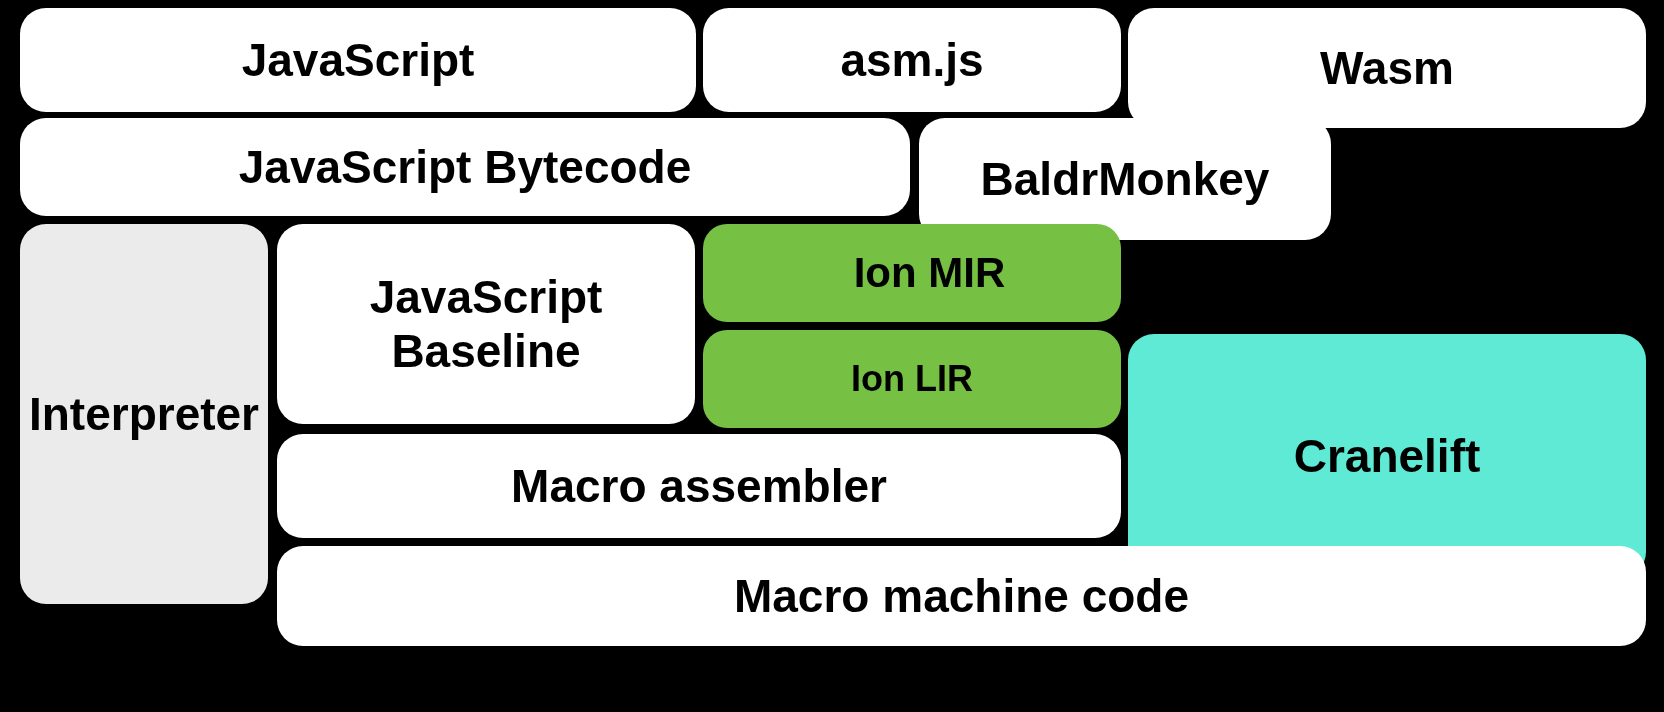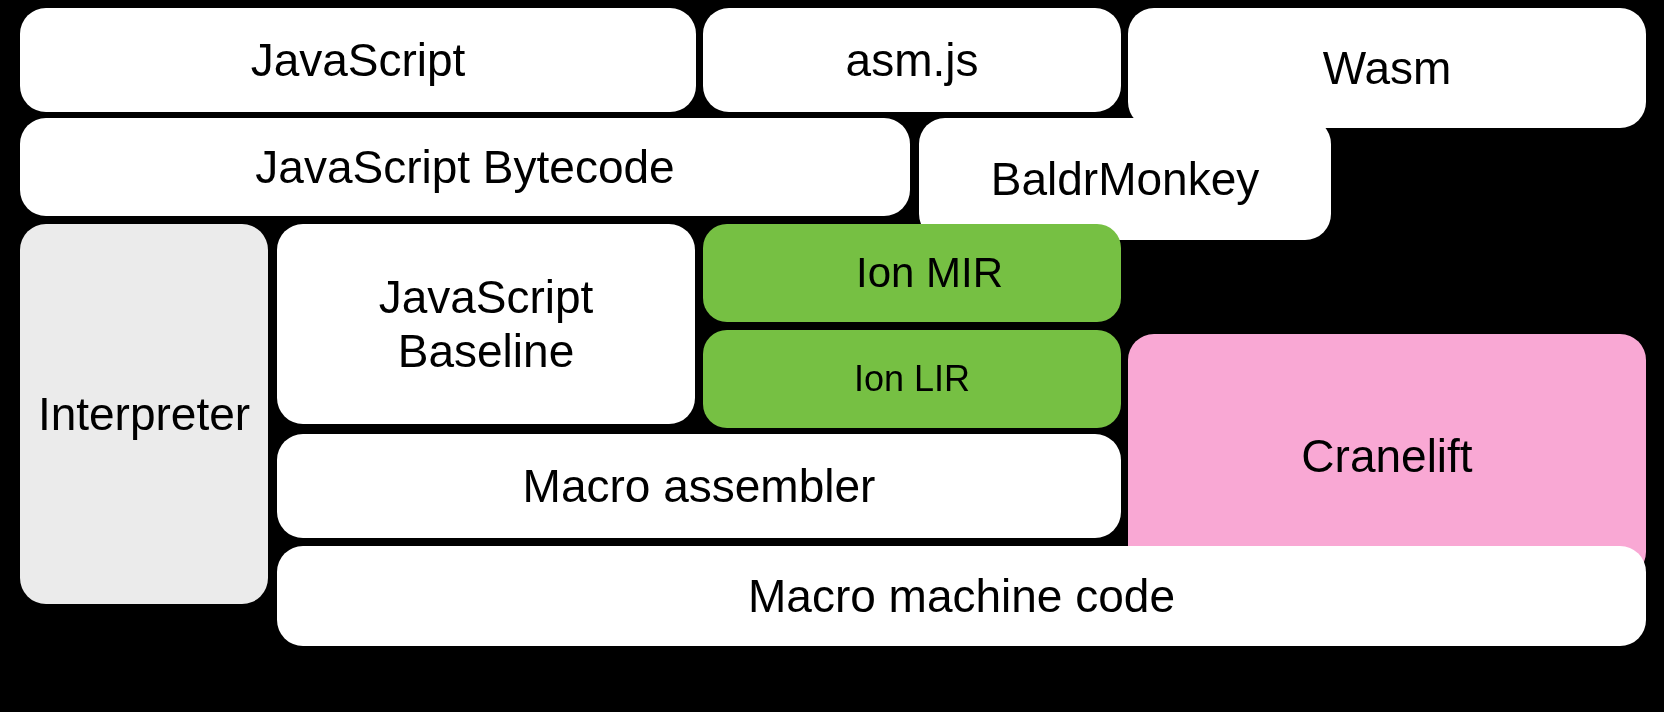--- a/index.html
+++ b/index.html
@@ -16,21 +16,21 @@
     font-family: "Liberation Sans", "DejaVu Sans", sans-serif;
   }
   .box {
     position: absolute;
     box-sizing: border-box;
     display: flex;
     align-items: center;
     justify-content: center;
     text-align: center;
     color: #000000;
-    font-weight: 400;
+    font-weight: 700;
     line-height: 1.18;
     border-radius: 26px;
     background: #ffffff;
     white-space: pre-line;
     -webkit-font-smoothing: antialiased;
   }
 
   
   #box-javascript      { left: 20px;   top: 8px;   width: 676px; height: 104px; font-size: 46px; }
   #box-asmjs           { left: 703px;  top: 8px;   width: 418px; height: 104px; font-size: 46px; }
@@ -42,21 +42,21 @@
 
   
   #box-interpreter     { left: 20px;   top: 224px; width: 248px; height: 380px; font-size: 46px;
                           background: #ebebeb; border-radius: 26px; }
   #box-js-baseline     { left: 277px;  top: 224px; width: 418px; height: 200px; font-size: 46px; }
   #box-ion-mir         { left: 703px;  top: 224px; width: 418px; height: 98px;  font-size: 42px;
                           background: #76c043; border-radius: 24px; padding-left: 35px; }
   #box-ion-lir         { left: 703px;  top: 330px; width: 418px; height: 98px;  font-size: 36px;
                           background: #76c043; border-radius: 24px; }
   #box-cranelift       { left: 1128px; top: 334px; width: 518px; height: 244px; font-size: 46px;
-                          background: #f9a8d4; border-radius: 26px; text-align: right; }
+                          background: #5eead4; border-radius: 26px; text-align: right; }
   #box-macro-assembler { left: 277px;  top: 434px; width: 844px; height: 104px; font-size: 46px; }
 
   
   #box-native-code     { left: 277px;  top: 546px; width: 1369px; height: 100px; font-size: 46px; }
 </style>
 </head>
 <body>
 
 <div id="canvas">
 

